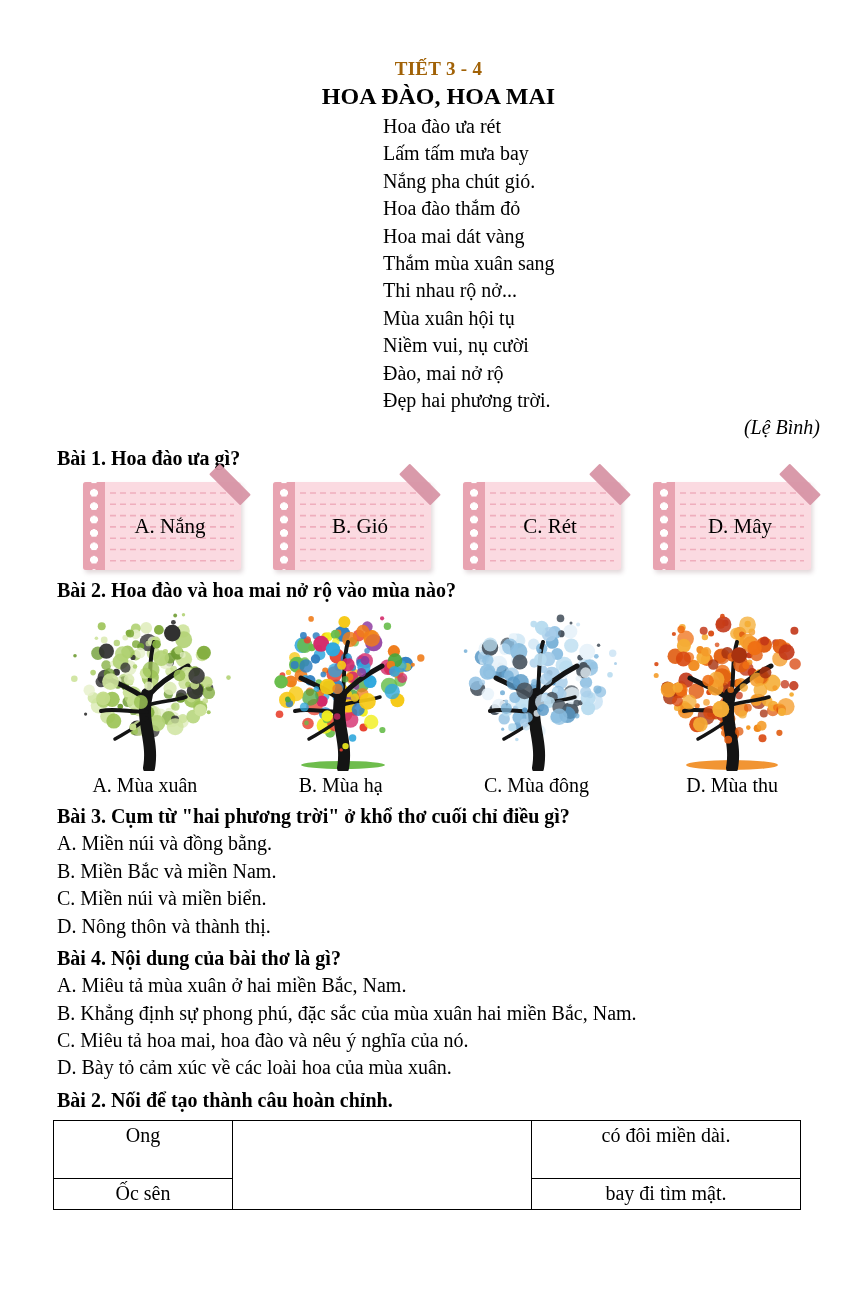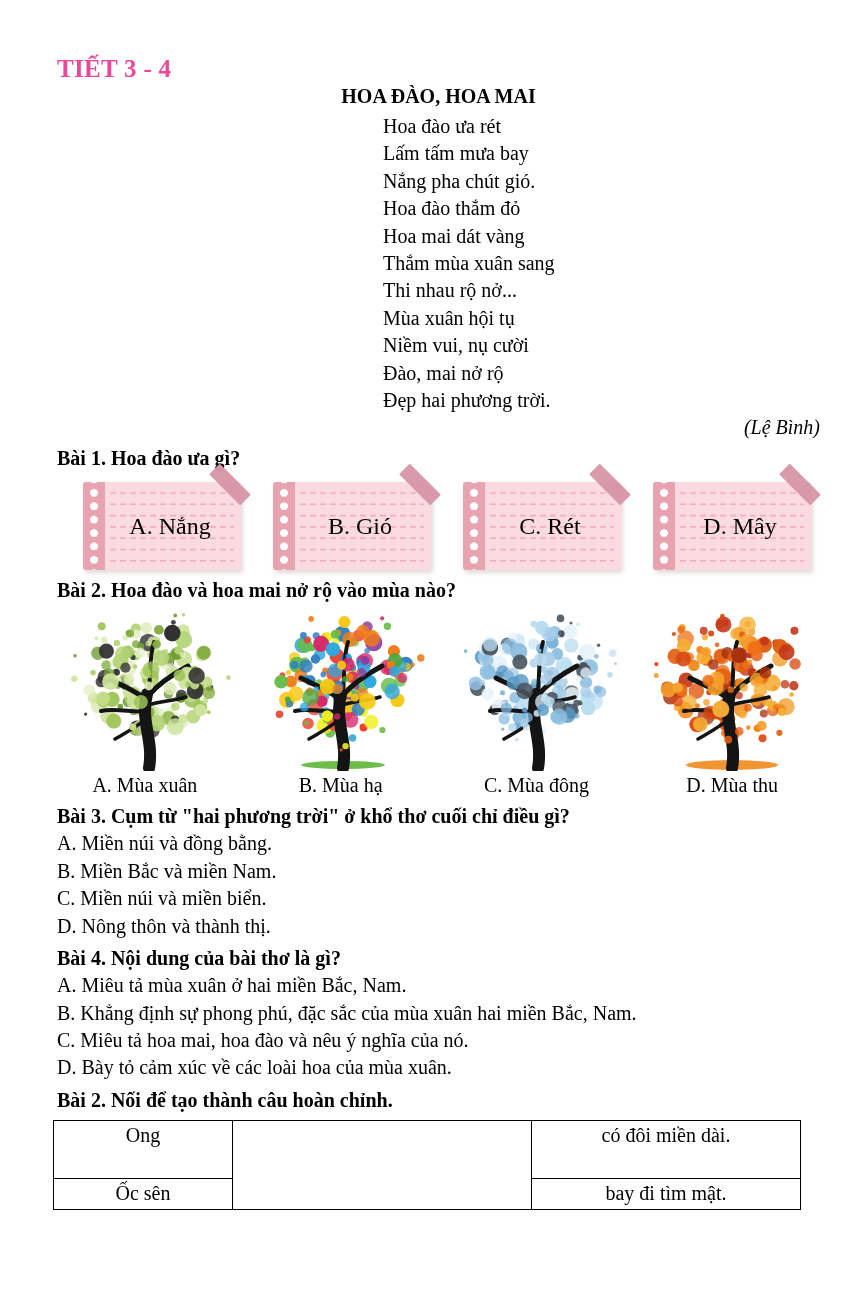--- a/index.html
+++ b/index.html
@@ -4,44 +4,44 @@
 <style>
   html,body{margin:0;padding:0;background:#fff;}
   body{
     width:862px;height:1291px;overflow:hidden;
     font-family:"Liberation Serif","DejaVu Serif",serif;
     font-size:20px;color:#000;
   }
   .page{box-sizing:border-box;width:862px;padding:56px 42px 0 57px;}
 
   .lesson-title{
-    font-weight:bold;font-size:25px;line-height:26px;
-    color:#ec4899;letter-spacing:.3px;
+    text-align:center;font-weight:bold;font-size:19px;line-height:26px;
+    color:#a16207;letter-spacing:.3px;
   }
-  .poem-title{text-align:center;font-weight:bold;font-size:20px;line-height:28px;}
+  .poem-title{text-align:center;font-weight:bold;font-size:24px;line-height:28px;}
   .poem{margin:3px 0 0 326px;line-height:27.4px;}
   .author{text-align:right;font-style:italic;line-height:26px;}
 
   .q-heading{font-weight:bold;line-height:28px;margin-top:4px;}
 
   
   .notes-row{display:flex;gap:32px;margin:10px 0 0 26px;height:92px;}
   .note{
     position:relative;width:158px;height:88px;background:#FBDAE1;
     border-radius:3px;box-shadow:2px 3px 4px rgba(160,130,135,.30);
     display:flex;align-items:center;justify-content:center;
   }
   .note-strip{
     position:absolute;left:0;top:0;bottom:0;width:22px;background:#E8A3B1;
     border-radius:3px 0 0 3px;
     background-image:radial-gradient(circle 4px at 11px 7px,#fff 97%,rgba(255,255,255,0) 100%);
     background-size:22px 13.4px;background-position:0 4px;background-repeat:repeat-y;
   }
   .note-lines{position:absolute;left:27px;top:5px;width:124px;height:80px;}
-  .note-label{position:relative;z-index:2;padding-left:16px;font-size:24px;}
+  .note-label{position:relative;z-index:2;padding-left:16px;font-size:21px;}
   .note-tape{
     position:absolute;top:-5px;right:-11px;width:44px;height:15px;
     background:#D795A5;opacity:.95;transform:rotate(45deg);border-radius:1px;z-index:3;
   }
 
   
   .trees-row{display:flex;justify-content:space-between;margin-top:4px;}
   .tree{margin:0;width:180px;height:163px;}
   .tree svg{display:block;}
   .tree-labels{display:flex;justify-content:space-between;margin-top:1px;gap:20px;}

